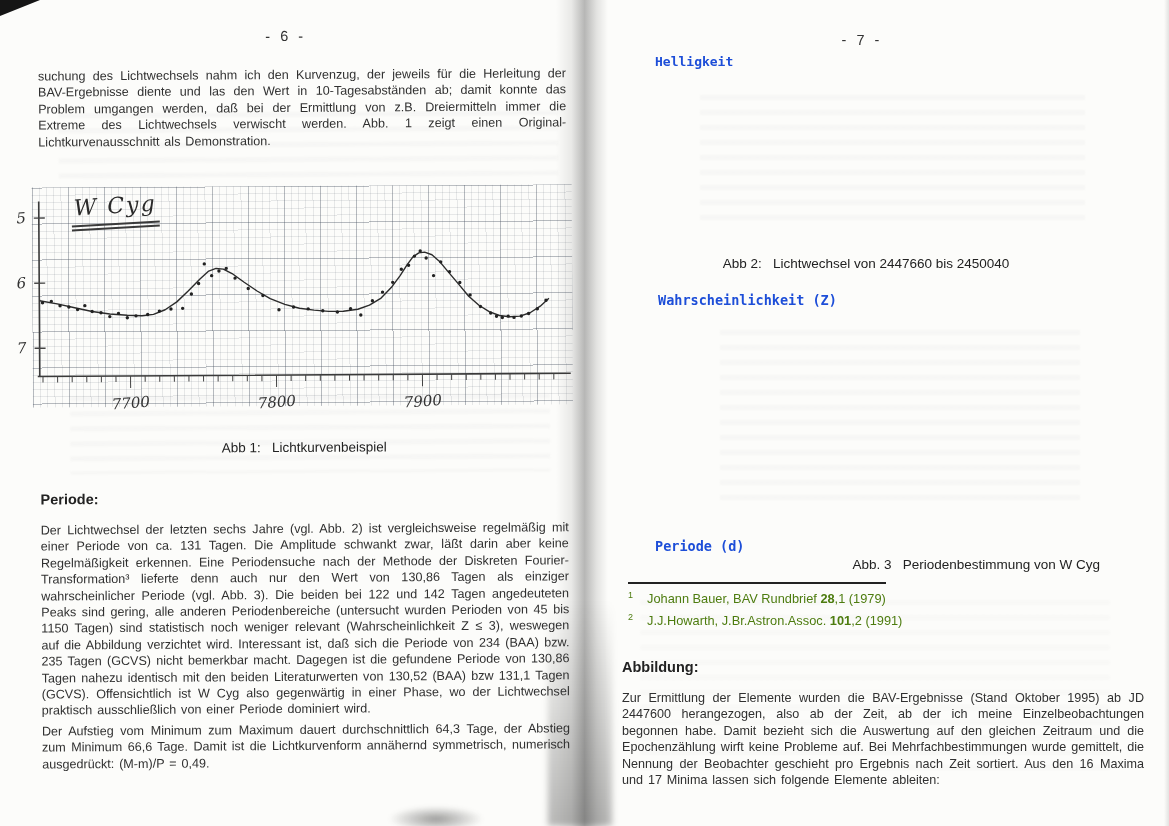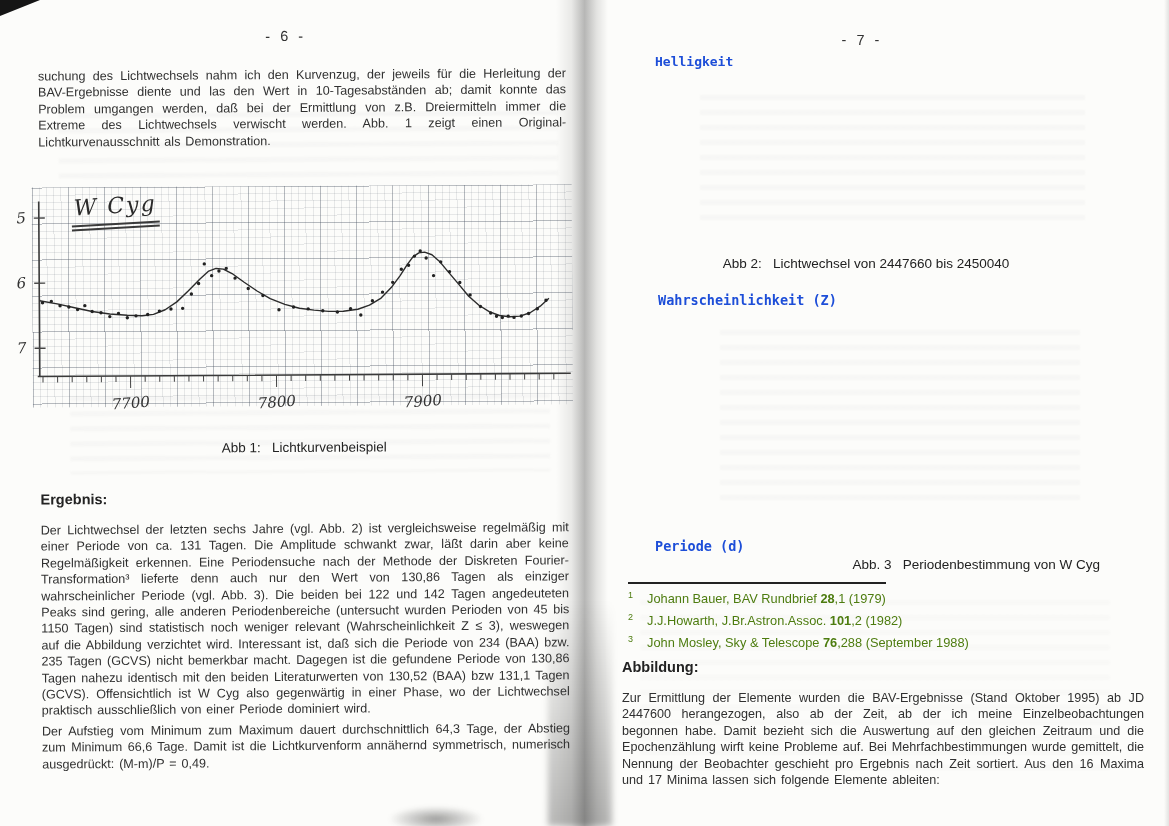--- a/index.html
+++ b/index.html
@@ -182,21 +182,21 @@
       <span class="hw-label" style="position:absolute;left:72px;top:207px;width:52px;text-align:center;">7700</span>
       <span class="hw-label" style="position:absolute;left:218px;top:207px;width:52px;text-align:center;">7800</span>
       <span class="hw-label" style="position:absolute;left:364px;top:207px;width:52px;text-align:center;">7900</span>
       <span class="hw-label" style="position:absolute;left:-32px;top:22px;width:26px;text-align:right;">5</span>
       <span class="hw-label" style="position:absolute;left:-32px;top:87px;width:26px;text-align:right;">6</span>
       <span class="hw-label" style="position:absolute;left:-32px;top:152px;width:26px;text-align:right;">7</span>
     </div>
 
   <div class="caption" style="left:40px;top:440px;width:528px;text-align:center;">Abb 1:   Lichtkurvenbeispiel</div>
 
-  <div class="head" style="left:40px;top:490px;">Ergebnis:</div>
+  <div class="head" style="left:40px;top:490px;">Periode:</div>
 
   <div class="para" style="left:40px;top:521px;width:528px;">Der Lichtwechsel der letzten sechs Jahre (vgl. Abb. 2) ist vergleichsweise regelmäßig mit einer Periode von ca. 131 Tagen. Die Amplitude schwankt zwar, läßt darin aber keine Regelmäßigkeit erkennen. Eine Periodensuche nach der Methode der Diskreten Fourier-Transformation³ lieferte denn auch nur den Wert von 130,86 Tagen als einziger wahrscheinlicher Periode (vgl. Abb. 3). Die beiden bei 122 und 142 Tagen angedeuteten Peaks sind gering, alle anderen Periodenbereiche (untersucht wurden Perioden von 45 bis 1150 Tagen) sind statistisch noch weniger relevant (Wahrscheinlichkeit Z ≤ 3), weswegen auf die Abbildung verzichtet wird. Interessant ist, daß sich die Periode von 234 (BAA) bzw. 235 Tagen (GCVS) nicht bemerkbar macht. Dagegen ist die gefundene Periode von 130,86 Tagen nahezu identisch mit den beiden Literaturwerten von 130,52 (BAA) bzw 131,1 Tagen (GCVS). Offensichtlich ist W Cyg also gegenwärtig in einer Phase, wo der Lichtwechsel praktisch ausschließlich von einer Periode dominiert wird.</div>
 
   <div class="para" style="left:40px;top:722px;width:528px;">Der Aufstieg vom Minimum zum Maximum dauert durchschnittlich 64,3 Tage, der Abstieg zum Minimum 66,6 Tage. Damit ist die Lichtkurvenform annähernd symmetrisch, numerisch ausgedrückt: (M-m)/P = 0,49.</div>
 </div>
 
 <div id="right-page-content">
   <div class="bleed abs" style="left:700px;top:95px;width:385px;height:130px;margin-left:-576px;"></div>
   <div class="bleed abs" style="left:720px;top:330px;width:360px;height:180px;margin-left:-576px;"></div>
   <div class="bleed abs" style="left:640px;top:600px;width:470px;height:170px;opacity:.35;margin-left:-576px;"></div>
@@ -210,22 +210,19 @@
   <div class="mono-title" style="left:658px;top:284px;font-size:13.5px;margin-top:8px;">Wahrscheinlichkeit (Z)</div>
 
   <div class="mono-title" style="left:655px;top:538px;width:430px;text-align:left;font-size:13.5px;">Periode (d)</div>
   <div class="caption" style="left:622px;top:557px;width:478px;text-align:right;">Abb. 3   Periodenbestimmung von W Cyg</div>
 
   <div class="abs" style="left:628px;top:582px;width:258px;height:2px;background:#222;margin-left:-576px;"></div>
   <div class="footnote" style="top:590px;">
     <sup>1</sup><span><span>Johann Bauer, BAV Rundbrief </span><b>28</b><span>,1 (1979)</span></span>
   </div>
   <div class="footnote" style="top:612px;">
-    <sup>2</sup><span><span>J.J.Howarth, J.Br.Astron.Assoc. </span><b>101</b><span>,2 (1982)</span></span>
-  </div>
-  <div class="footnote" style="top:634px;">
-    <sup>3</sup><span><span>John Mosley, Sky &amp; Telescope </span><b>76</b><span>,288 (September 1988)</span></span>
+    <sup>2</sup><span><span>J.J.Howarth, J.Br.Astron.Assoc. </span><b>101</b><span>,2 (1991)</span></span>
   </div>
 
   <div class="head" style="left:622px;top:659px;">Abbildung:</div>
 
   <div class="para" style="left:622px;top:690px;width:522px;">Zur Ermittlung der Elemente wurden die BAV-Ergebnisse (Stand Oktober 1995) ab JD 2447600 herangezogen, also ab der Zeit, ab der ich meine Einzelbeobachtungen begonnen habe. Damit bezieht sich die Auswertung auf den gleichen Zeitraum und die Epochenzählung wirft keine Probleme auf. Bei Mehrfachbestimmungen wurde gemittelt, die Nennung der Beobachter geschieht pro Ergebnis nach Zeit sortiert. Aus den 16 Maxima und 17 Minima lassen sich folgende Elemente ableiten:</div>
 </div>
 
 </body></html>

